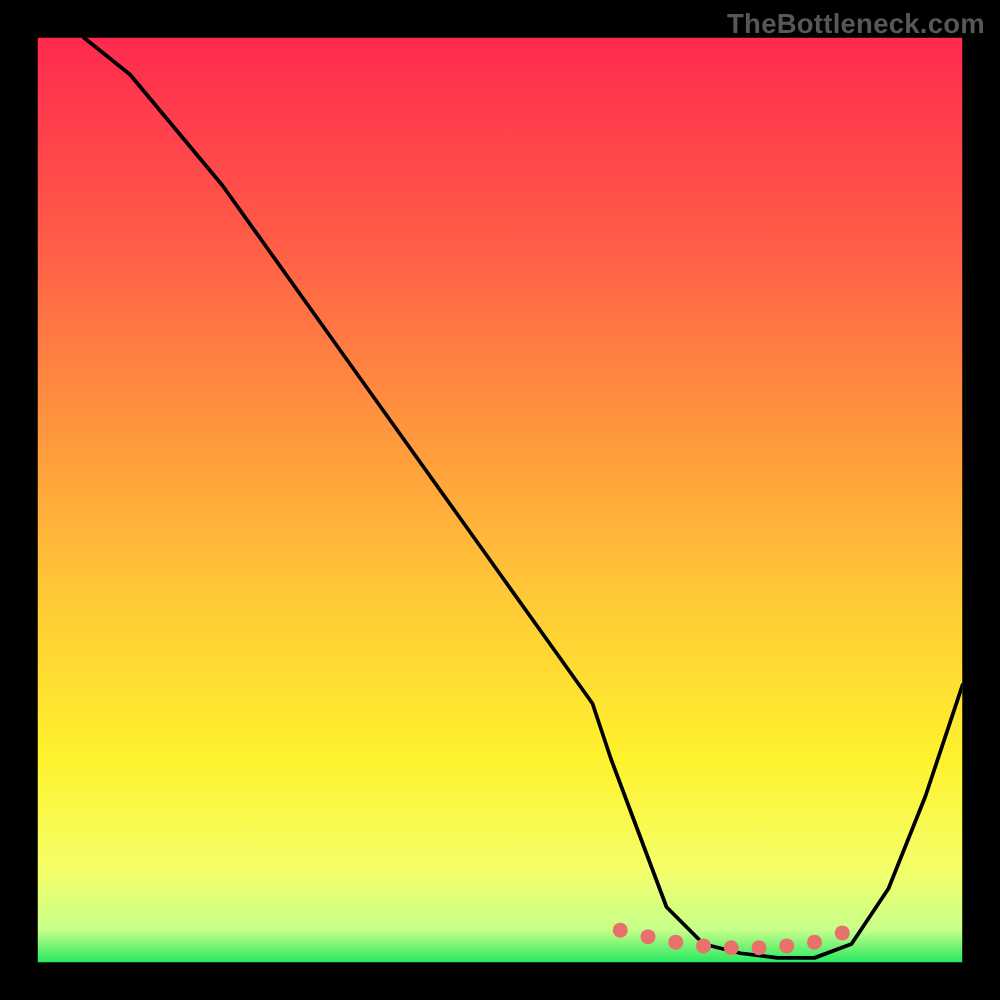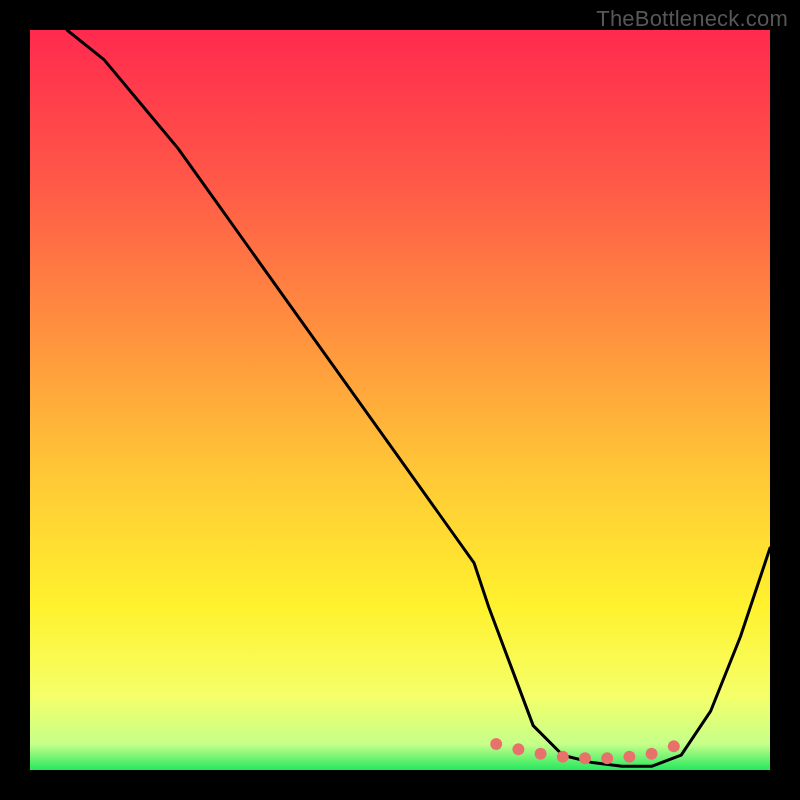--- a/index.html
+++ b/index.html
@@ -10,21 +10,21 @@
     height: 800px;
     position: relative;
     font-family: Arial, Helvetica, sans-serif;
   }
   .watermark {
     position: absolute;
     top: 6px;
     right: 12px;
     color: #575757;
     font-size: 22px;
-    font-weight: normal;
+    font-weight: bold;
     z-index: 20;
     letter-spacing: 0.2px;
   }
   .frame {
     position: absolute;
     left: 30px;
     top: 30px;
     width: 740px;
     height: 740px;
     background: #000;

